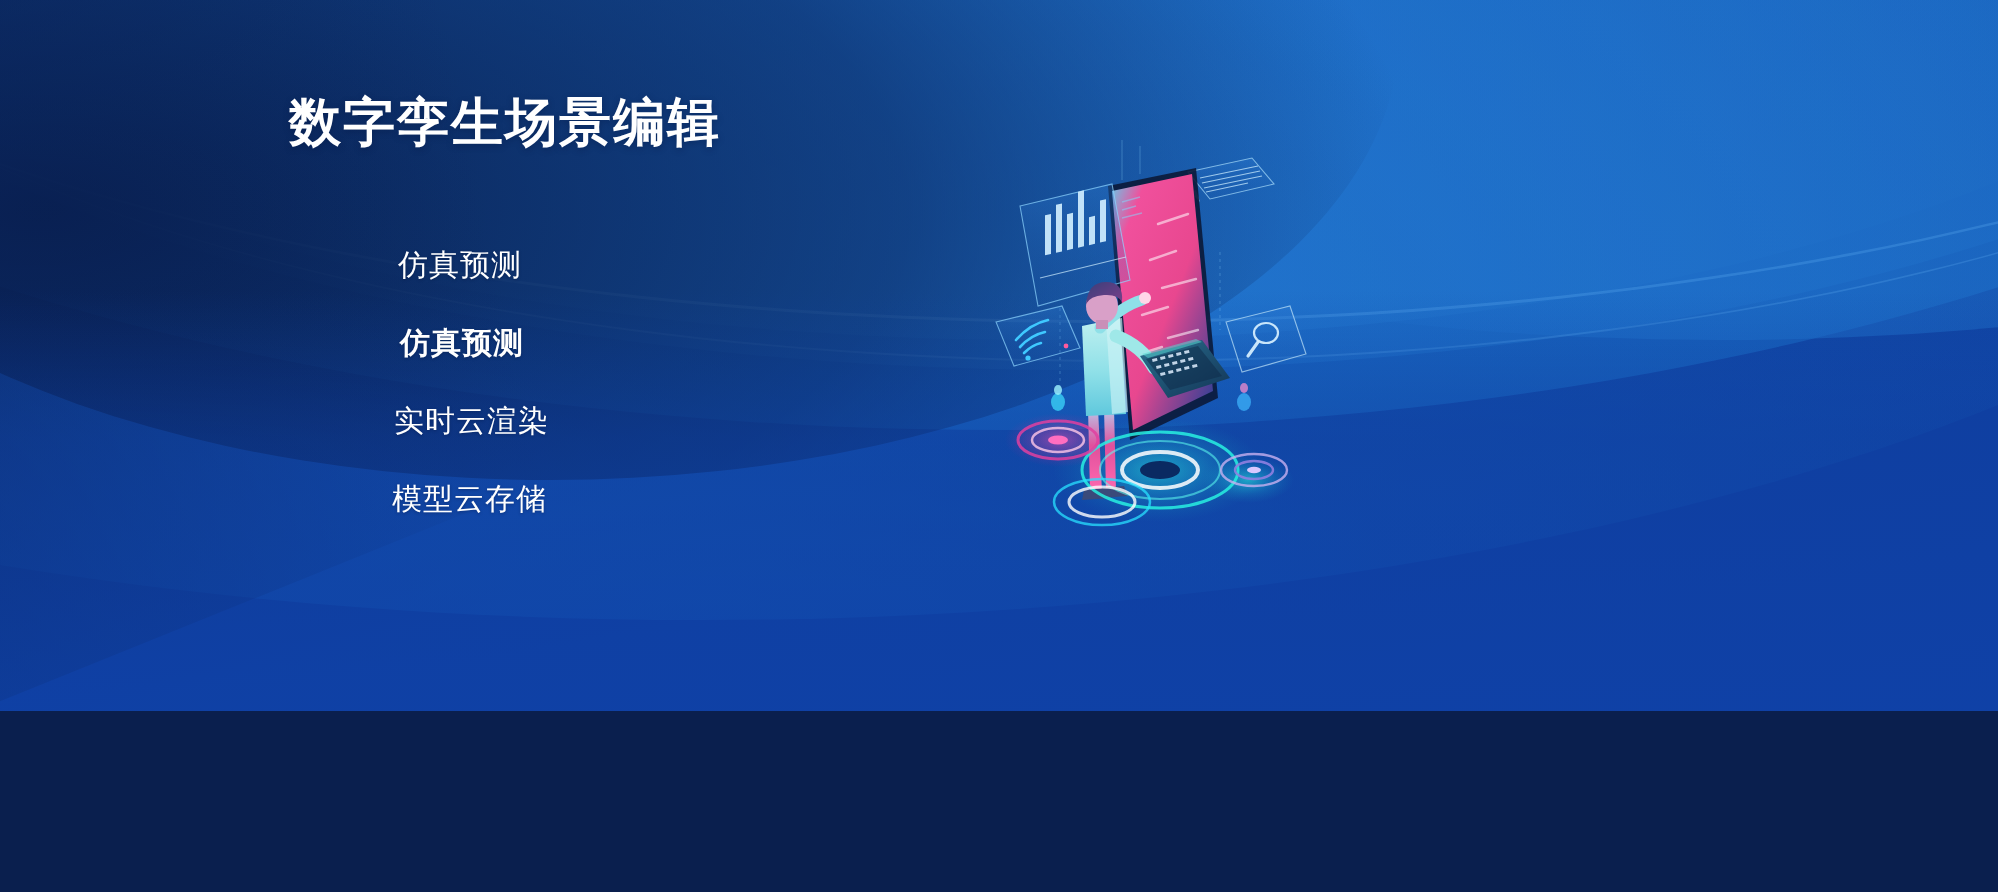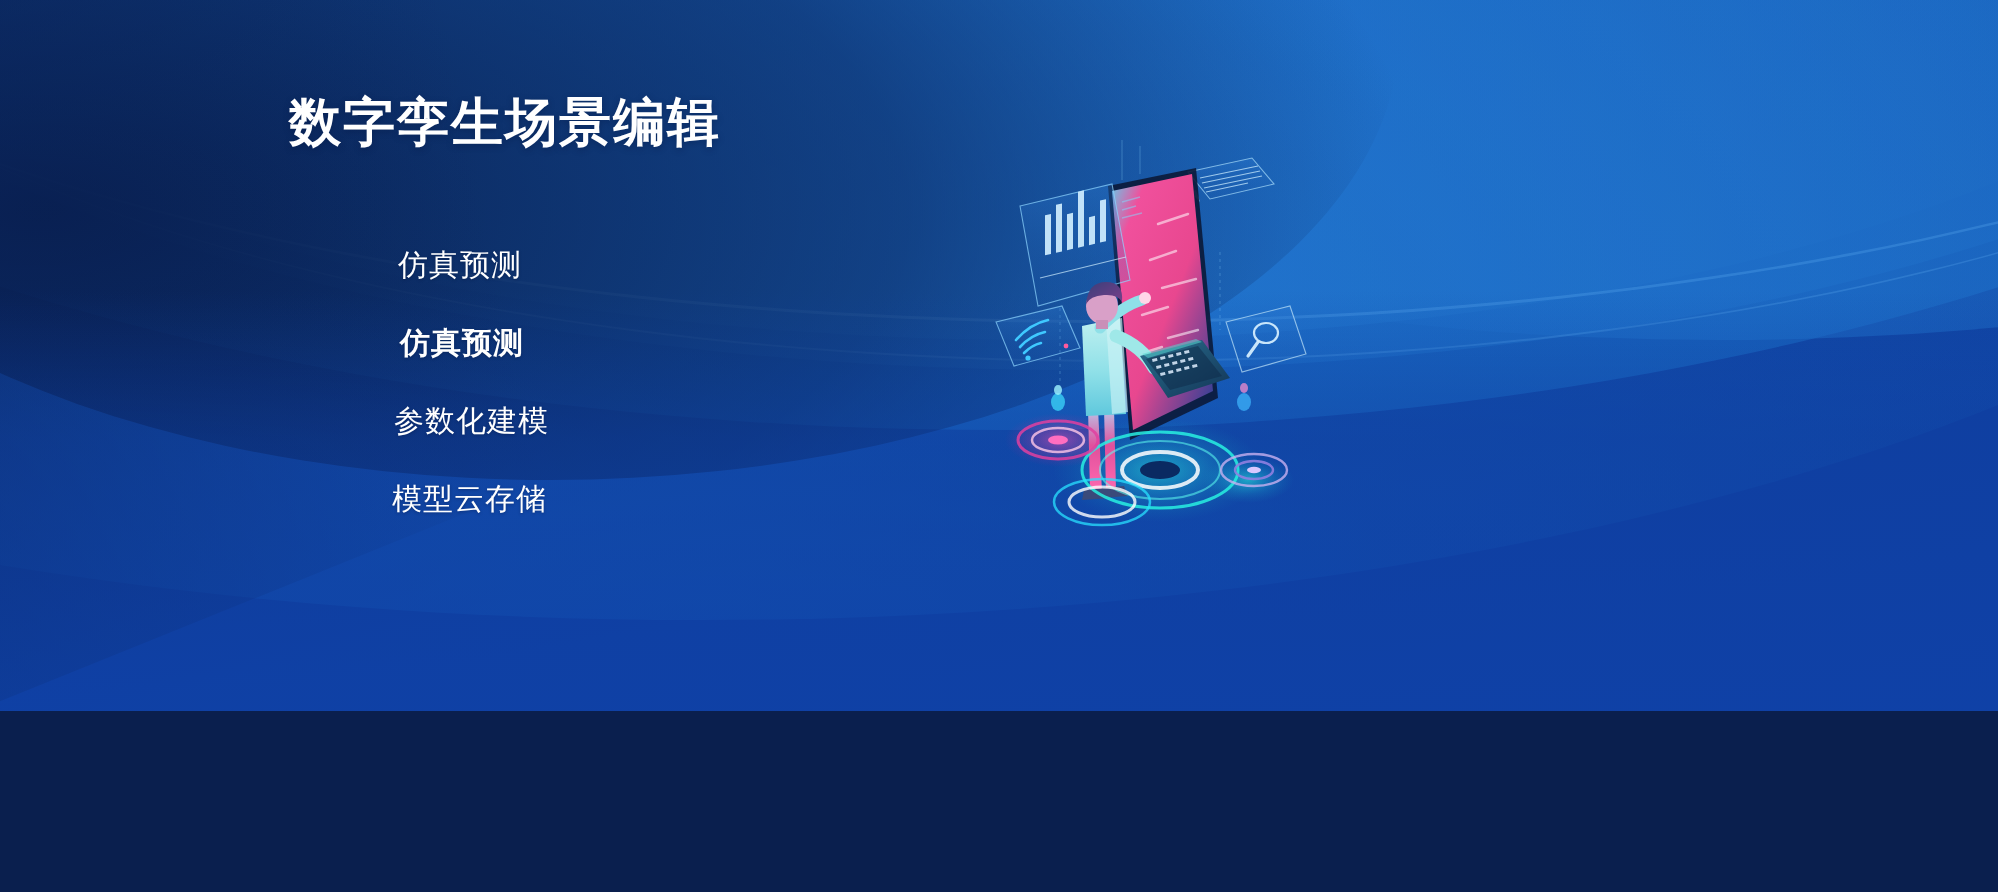--- a/index.html
+++ b/index.html
@@ -136,21 +136,21 @@
   <div id="title">数字孪生场景编辑</div>
 
   <div id="feature-list">
     <div class="feature-item i0">
       <span>仿真预测</span>
     </div>
     <div class="feature-item i1">
       <span>仿真预测</span>
     </div>
     <div class="feature-item i2">
-      <span>参数化建模</span>
+      <span>实时云渲染</span>
     </div>
     <div class="feature-item i3">
       <span>模型云存储</span>
     </div>
   </div>
 
   <div id="illustration">
     <svg viewBox="0 0 320 400" xmlns="http://www.w3.org/2000/svg">
       <defs>
         <linearGradient id="gTablet" x1="0" y1="0" x2="1" y2="1">

